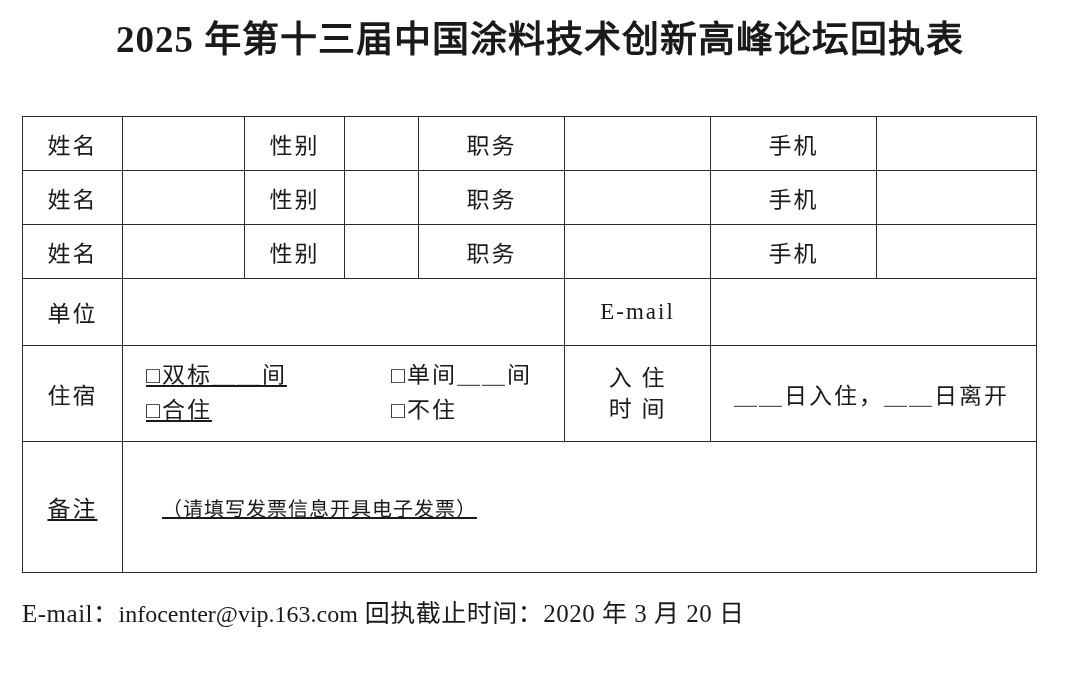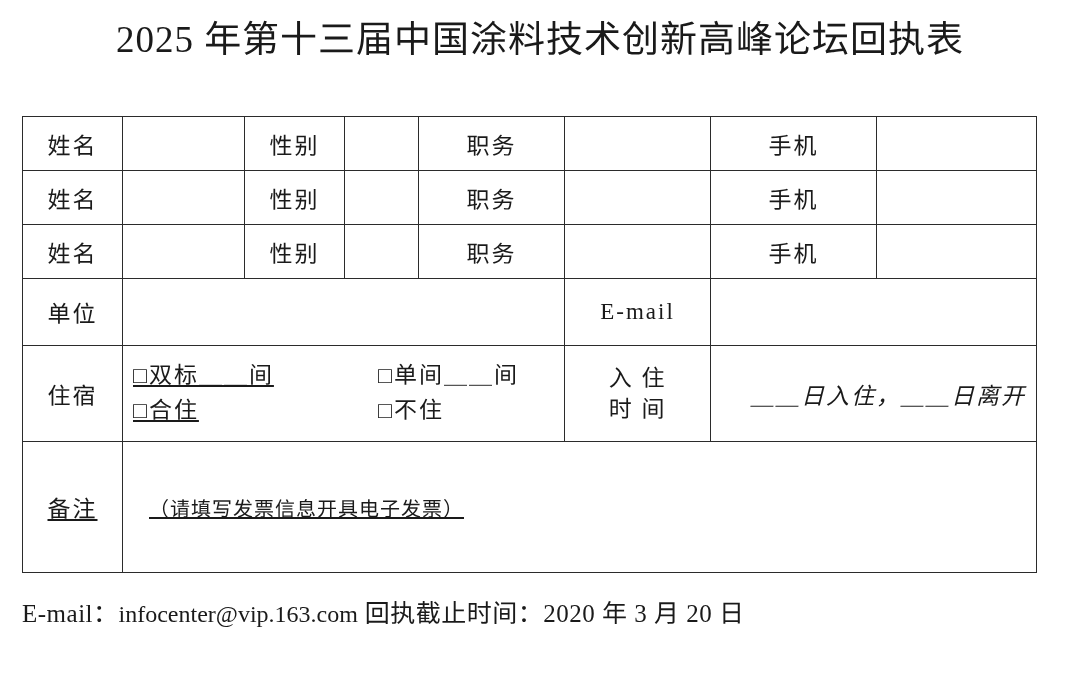--- a/index.html
+++ b/index.html
@@ -16,40 +16,40 @@
   }
   .page {
     position: relative;
     width: 1080px;
     height: 699px;
     box-sizing: border-box;
   }
   .doc-title {
     text-align: center;
     font-size: 37px;
-    font-weight: normal;
+    font-weight: bold;
     letter-spacing: 1px;
     margin: 16px 0 0 0;
     padding: 0 20px;
     line-height: 1.3;
     font-family: "Liberation Serif", "DejaVu Serif", serif;
   }
   .table-wrap {
     margin: 52px 22px 0 22px;
   }
   table.receipt {
     width: 1014px;
     border-collapse: collapse;
     table-layout: fixed;
   }
   table.receipt td {
     border: 1.5px solid #2b2b2b;
     font-size: 23px;
     font-family: "Liberation Serif", "DejaVu Serif", serif;
-    padding: 0 10px;
+    padding: 0 23px;
     vertical-align: middle;
     letter-spacing: 2px;
   }
   .lbl {
     text-align: center;
     white-space: nowrap;
   }
   .row-person td {
     height: 53px;
   }
@@ -88,25 +88,24 @@
   .stay-opts .opt.first {
     width: 245px;
     text-decoration: underline;
   }
   .two-line {
     text-align: center;
     line-height: 1.35;
     margin-left: 24px;
   }
   .checkin-val {
-    text-align: right;
+    text-align: left;
     font-size: 24px;
     letter-spacing: 1px;
     white-space: nowrap;
-    font-style: italic;
   }
   .note-text {
     padding-left: 16px;
     font-size: 20px;
     letter-spacing: 1px;
     vertical-align: middle;
   }
   .note-cell {
     vertical-align: middle;
   }

